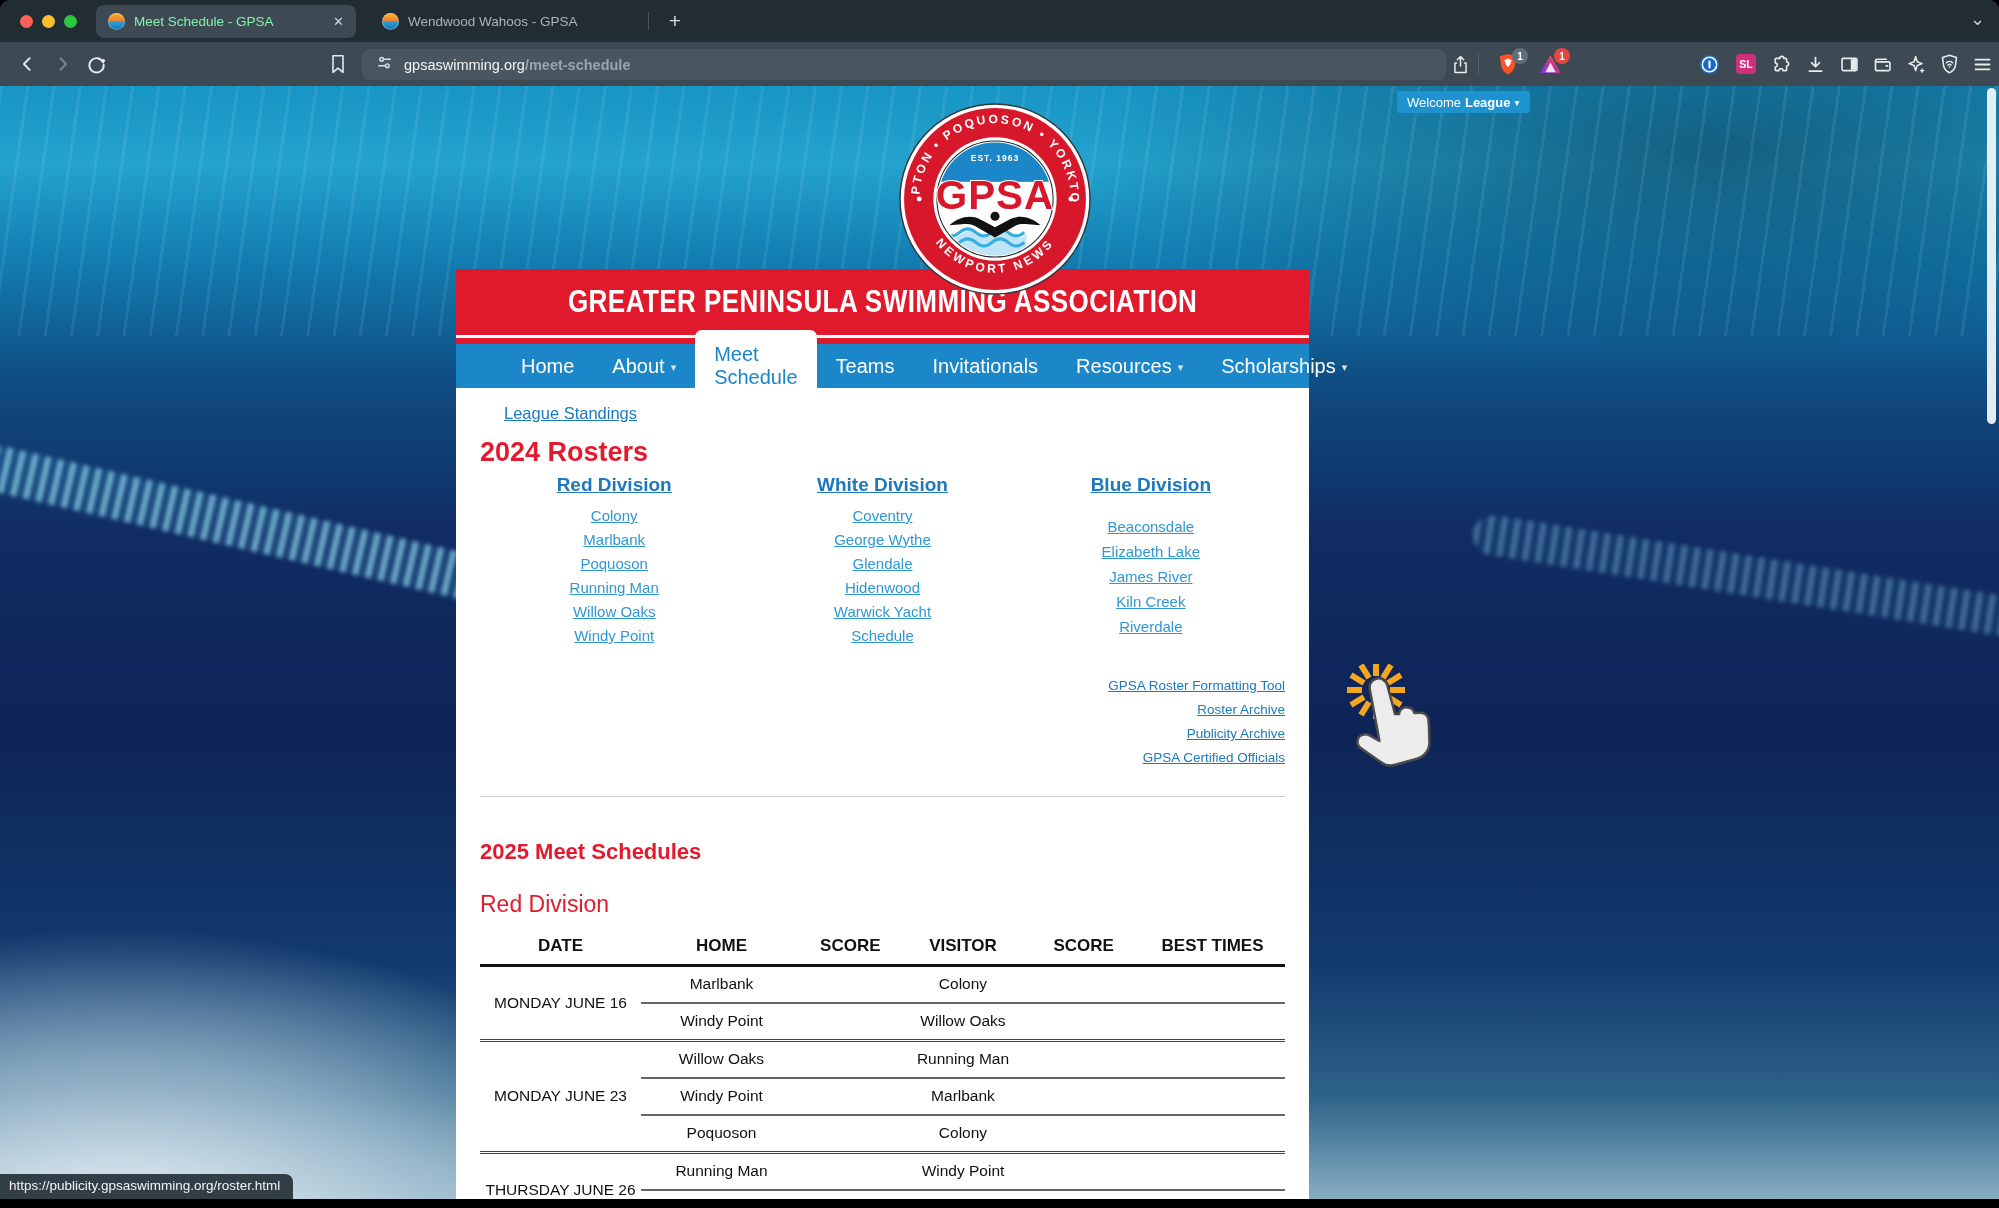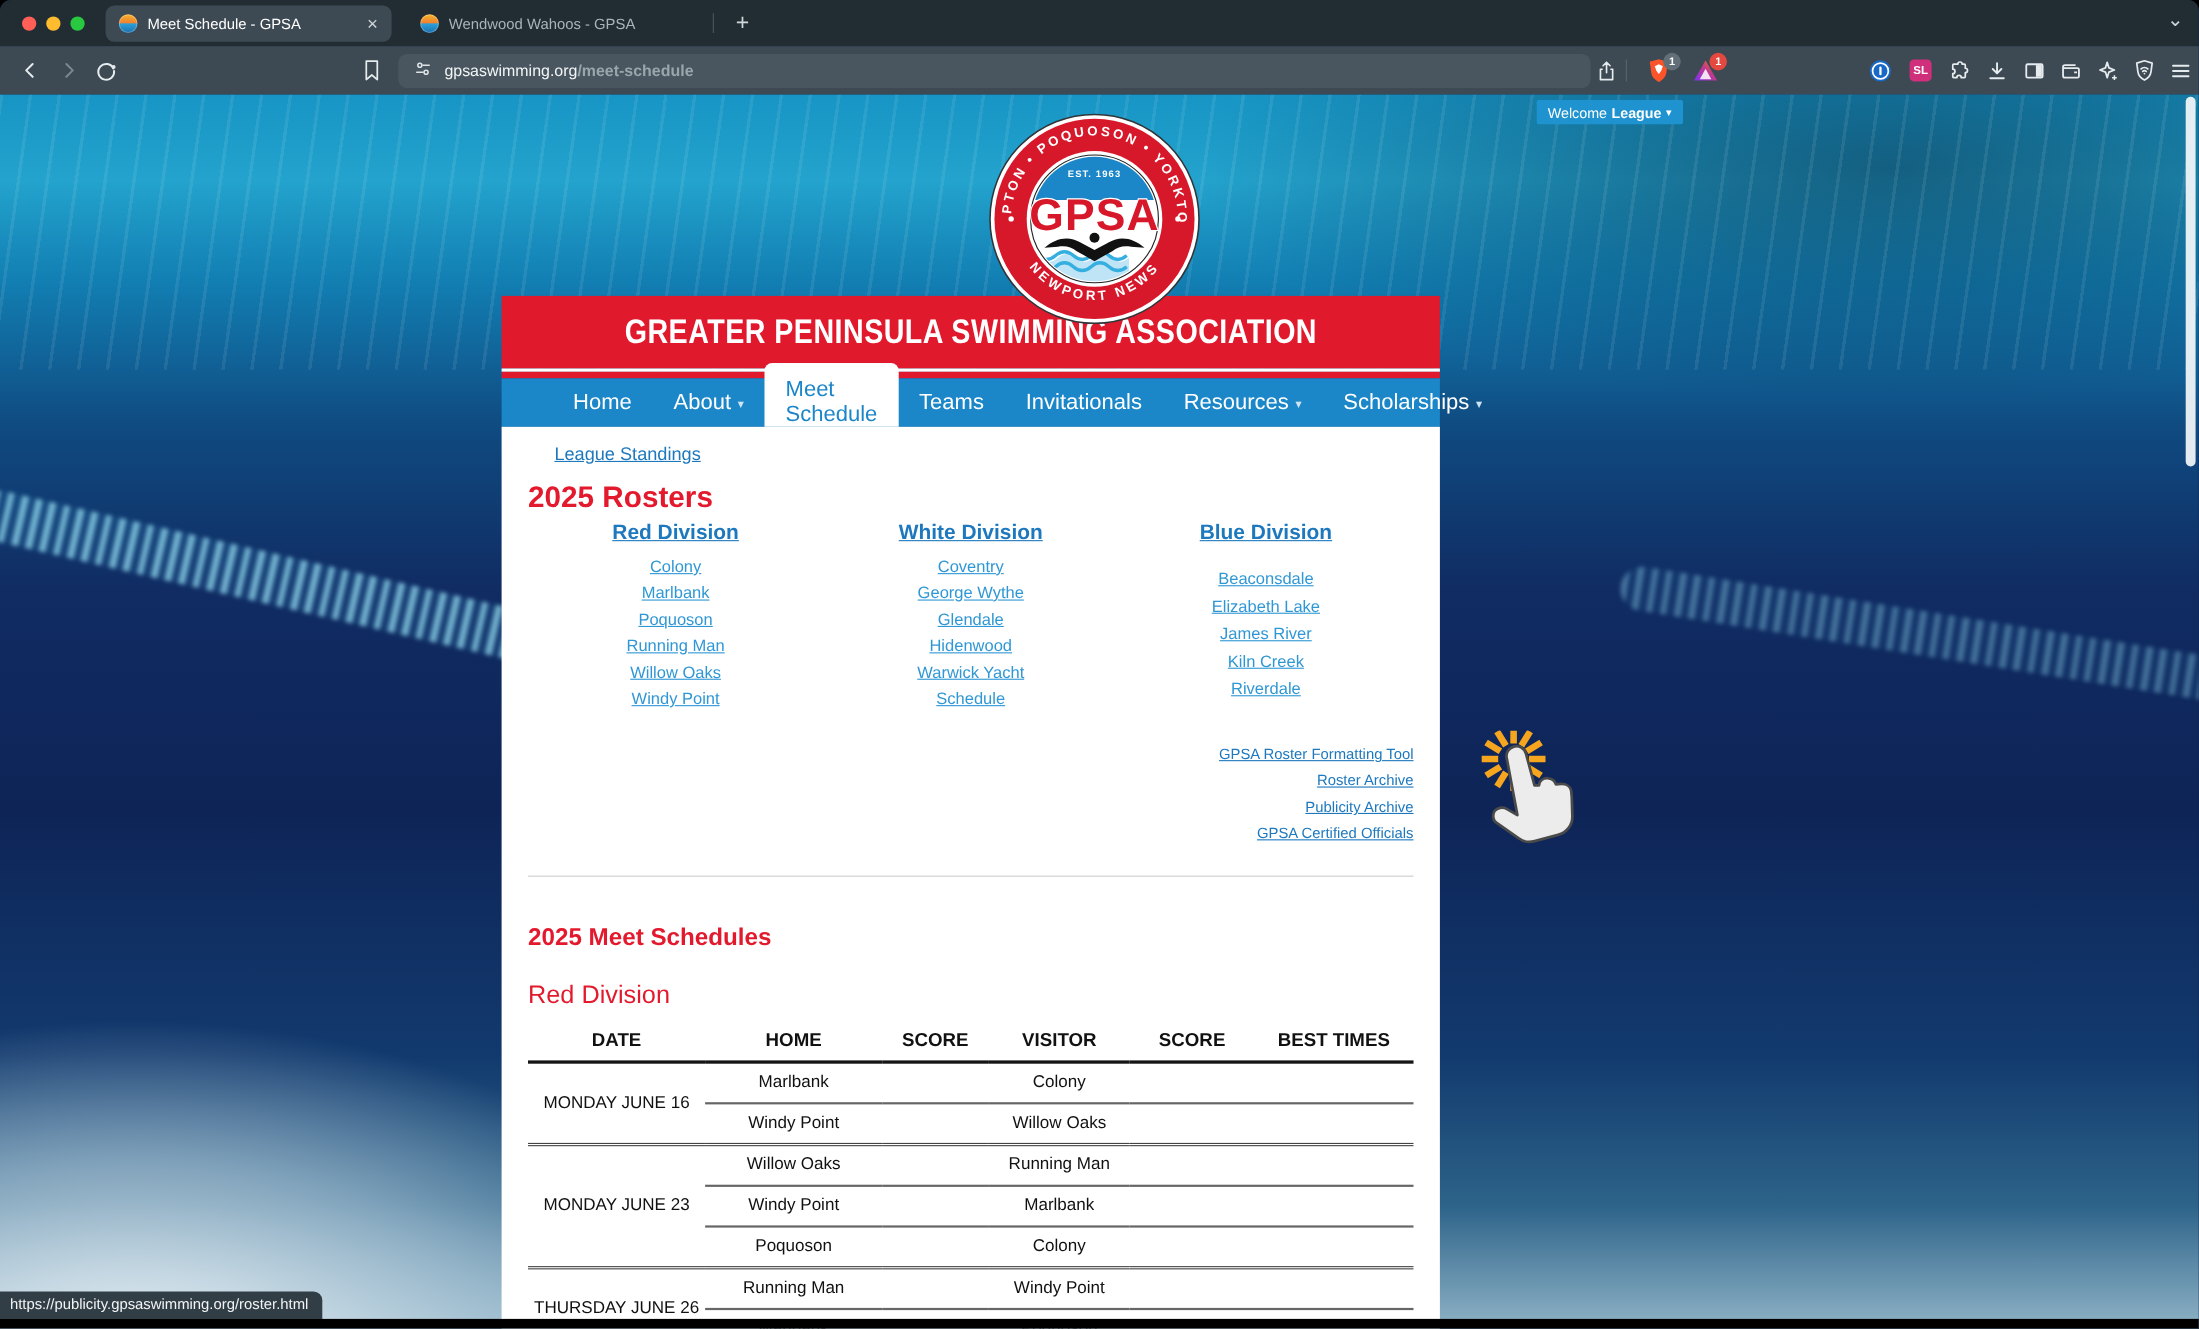--- a/index.html
+++ b/index.html
@@ -13,21 +13,21 @@
   .traffic { position:absolute; left:20px; top:15px; display:flex; gap:9px; }
   .traffic span { width:13px; height:13px; border-radius:50%; display:block; }
   .t-close{ background:#ff5f57; } .t-min{ background:#febc2e; } .t-zoom{ background:#28c840; }
   .tab { position:absolute; top:5px; height:33px; display:flex; align-items:center; gap:9px;
          padding:0 12px; border-radius:8px; }
   .tab-active { left:96px; width:260px; background:#3e4a53; }
   .tab-inactive { left:370px; width:260px; background:transparent; }
   .favicon { width:17px; height:17px; border-radius:50%; flex:0 0 auto;
              background:linear-gradient(180deg,#f6b42a 0%,#ef8330 44%,#2b9fd8 52%,#1b6fb0 100%);
              box-shadow:inset 0 0 0 1px rgba(255,255,255,.25); }
-  .tab-title { font-size:13.5px; color:#ffffff; white-space:nowrap; overflow:hidden; flex:1; }
+  .tab-title { font-size:13.5px; color:#86efac; white-space:nowrap; overflow:hidden; flex:1; }
   .tab-inactive .tab-title { color:#a9b3ba; }
   .tab-close { font-size:13px; color:#cfd6da; cursor:default; }
   .tab-divider { position:absolute; left:648px; top:12px; width:1px; height:18px; background:#4a555c; }
   .newtab { position:absolute; left:660px; top:6px; width:30px; height:30px; color:#cfd6da;
             font-size:21px; display:flex; align-items:center; justify-content:center; }
   .strip-chevron { position:absolute; right:14px; top:8px; color:#cfd6da; font-size:18px; }
 
   
   .toolbar { position:relative; height:44px; background:#3d4a53; }
   .tb-icon { position:absolute; top:10px; width:24px; height:24px; display:flex;
@@ -331,21 +331,21 @@
           </div>
         <div class="nav-item">
             <span>Scholarships</span>
             <span class="caret">▾</span>
           </div>
       </div>
 
       <div class="content">
         <a href="#" class="link league">League Standings</a>
 
-        <div class="h-red rosters-title">2025 Rosters</div>
+        <div class="h-red rosters-title">2024 Rosters</div>
 
         <div class="divisions">
           <div class="division">
             <a href="#" class="link division-head">Red Division</a>
             <div class="team-list">
               <a href="#">Colony</a>
               <a href="#">Marlbank</a>
               <a href="#">Poquoson</a>
               <a href="#">Running Man</a>
               <a href="#">Willow Oaks</a>

